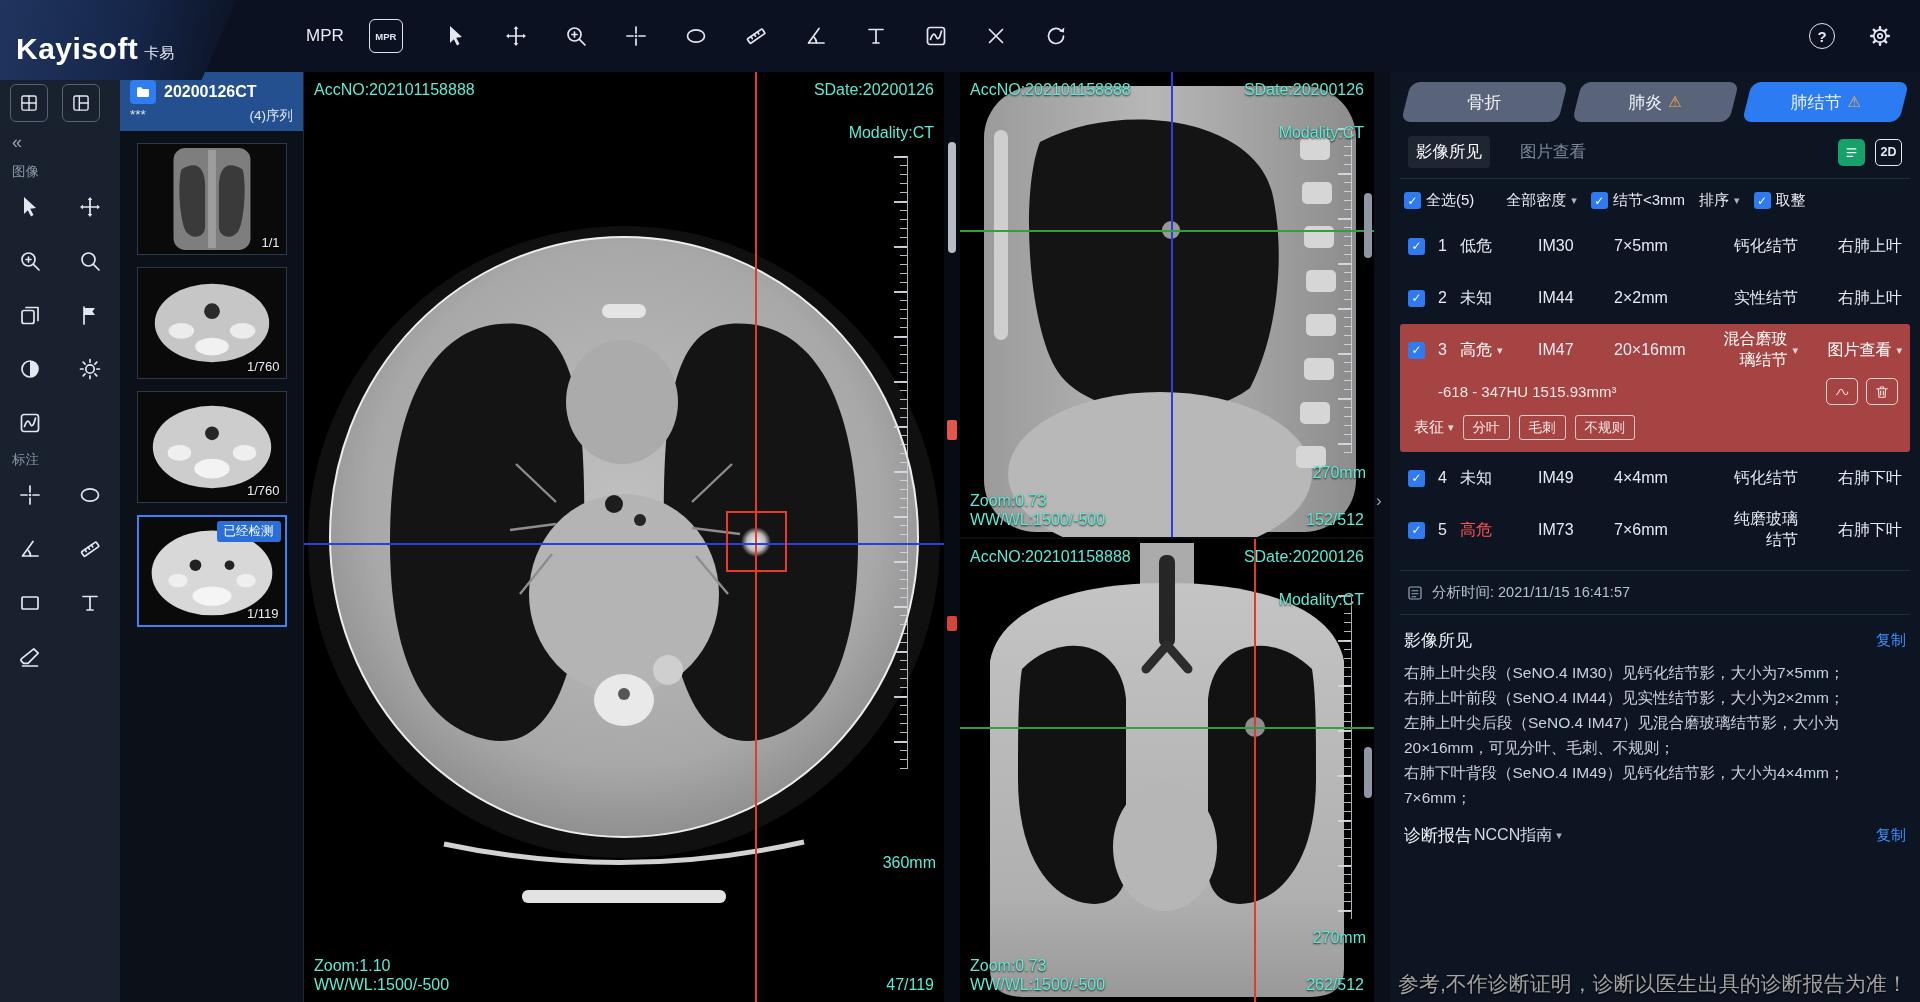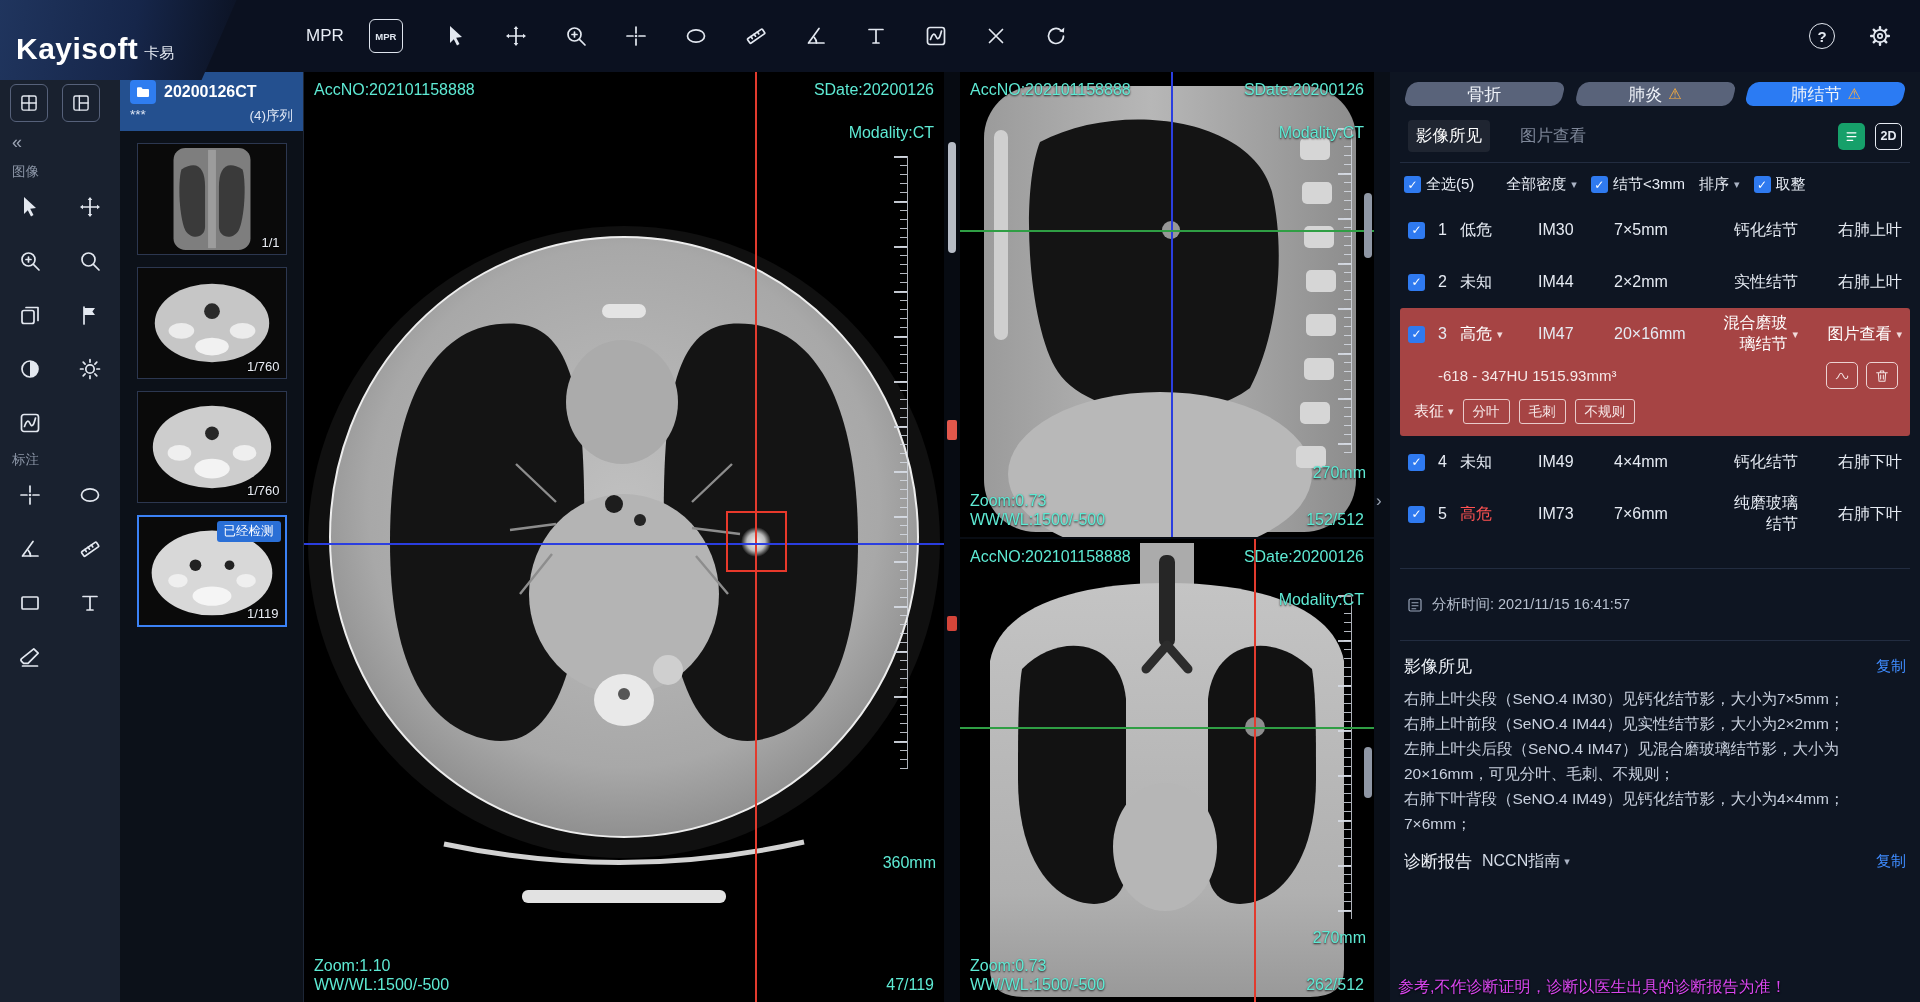--- a/index.html
+++ b/index.html
@@ -79,21 +79,21 @@
   .inscroll { position:absolute; z-index:7; right:2px; width:8px; border-radius:4px; background:#8f97a5; }
 
   
   .gs-gray { position:absolute; left:4px; width:8px; top:7.5%; height:12%; border-radius:4px; background:#b7bdc7; }
   .gs-orange { position:absolute; left:3px; width:10px; top:37.4%; height:2.2%; border-radius:2px; background:#e2574c; }
   .gs-red { position:absolute; left:3px; width:10px; top:58.5%; height:1.6%; border-radius:2px; background:#d4453a; }
   .chev { position:absolute; left:2px; top:45%; font-size:17px; color:#9aa3b2; background:none; border:none; }
 
   
   .disease-row { display:flex; gap:14px; padding:10px 6px 12px 6px; }
-  .dtab { position:relative; flex:1; height:24px; border:none; background:transparent; color:#eef2f8;
+  .dtab { position:relative; flex:1; height:40px; border:none; background:transparent; color:#eef2f8;
     font-size:17px; font-family:inherit; display:flex; align-items:center; justify-content:center; gap:6px; }
   .dtab::before { content:""; position:absolute; inset:0; background:#59637a; transform:skewX(-14deg); border-radius:9px; z-index:0; }
   .dtab.active::before { background:#2b7bf3; }
   .dtab > * { position:relative; z-index:1; }
   .warn { color:#ffaf3c; font-size:15px; }
 
   .viewtabs { display:flex; align-items:center; gap:22px; padding:2px 8px 10px 8px; border-bottom:1px solid #222c40; }
   .vtab { background:none; border:none; font-family:inherit; font-size:16.5px; color:#7e8799; padding:5px 8px; border-radius:4px;}
   .vtab.active { color:#ffffff; background:rgba(255,255,255,.07); }
   .vt-icons { margin-left:auto; display:flex; gap:10px; align-items:center; }
@@ -115,30 +115,30 @@
   .nexp .caret { color:#f1dcdc; }
   .nd-hu-row { display:flex; align-items:center; padding:2px 12px 10px 38px; }
   .nd-hu { font-size:15px; color:#f6e8e8; }
   .nd-btns { margin-left:auto; display:flex; gap:8px; }
   .rbtn { width:32px; height:27px; border:1.3px solid #ecd2d2; border-radius:5px; background:transparent; display:flex; align-items:center; justify-content:center;}
   .rbtn svg { width:16px; height:16px; stroke:#f3e2e2; stroke-width:1.6; fill:none; stroke-linecap:round; stroke-linejoin:round;}
   .nd-tags { display:flex; align-items:center; gap:9px; padding:0 12px 12px 14px; }
   .nd-feat { display:flex; align-items:center; gap:4px; font-size:15px; color:#fceeee; background:none; border:none; font-family:inherit;}
   .tag { border:1px solid #e9caca; color:#f6e8e8; font-size:13.5px; padding:2.5px 9px; border-radius:3px; background:none; font-family:inherit;}
 
-  .analysis { display:flex; align-items:center; gap:8px; margin-top:28px; padding:26px 6px; font-size:14.5px; color:#b7c0cf;
+  .analysis { display:flex; align-items:center; gap:8px; margin-top:14px; padding:12px 6px; font-size:14.5px; color:#b7c0cf;
     border-top:1px solid #222c40; border-bottom:1px solid #222c40; }
   .analysis svg { width:18px; height:18px; stroke:#9aa6ba; stroke-width:1.6; fill:none; stroke-linecap:round;}
 
   .sechead { display:flex; align-items:center; margin-top:14px; padding:0 4px; }
   .sechead .title { font-size:17px; color:#eef2f8; }
-  .sechead .guide { font-size:16px; color:#d3dae6; margin-left:10px; display:flex; align-items:center; gap:4px; background:none; border:none; font-family:inherit;}
+  .sechead .guide { font-size:16px; color:#d3dae6; margin-left:2px; display:flex; align-items:center; gap:4px; background:none; border:none; font-family:inherit;}
   .copylink { margin-left:auto; background:none; border:none; color:#3f8cff; font-size:15px; font-family:inherit; }
   .bodytext { padding:8px 4px 0 4px; font-size:15.5px; line-height:25px; color:#c9d1df; }
-  .disclaimer { position:absolute; left:8px; right:0; bottom:4px; font-size:16px; color:#d946ef; white-space:nowrap; overflow:hidden; text-shadow:0 1px 2px #000; z-index:9;}
+  .disclaimer { position:absolute; left:8px; right:0; bottom:4px; font-size:21px; color:#a3a3a3; white-space:nowrap; overflow:hidden; text-shadow:0 1px 2px #000; z-index:9;}
 </style>
 </head>
 <body>
 
 <div class="app" data-interactable="false">
 
   <header class="topbar" data-interactable="false">
     <div class="logo" data-interactable="false">
       <span class="logo-en" data-interactable="false">Kayisoft</span>
       <span class="logo-cn" data-interactable="false">卡易</span>

